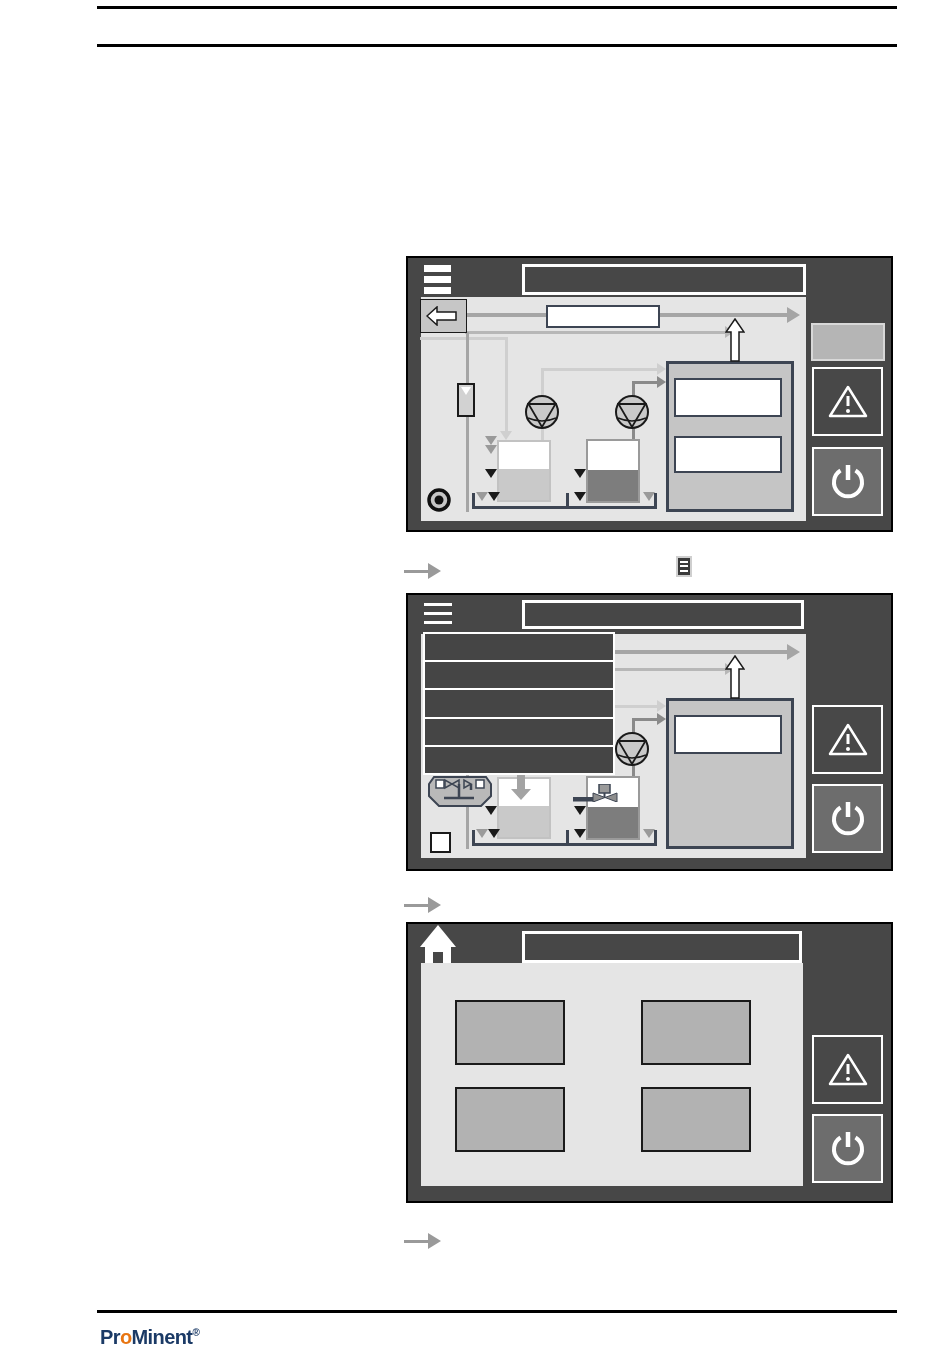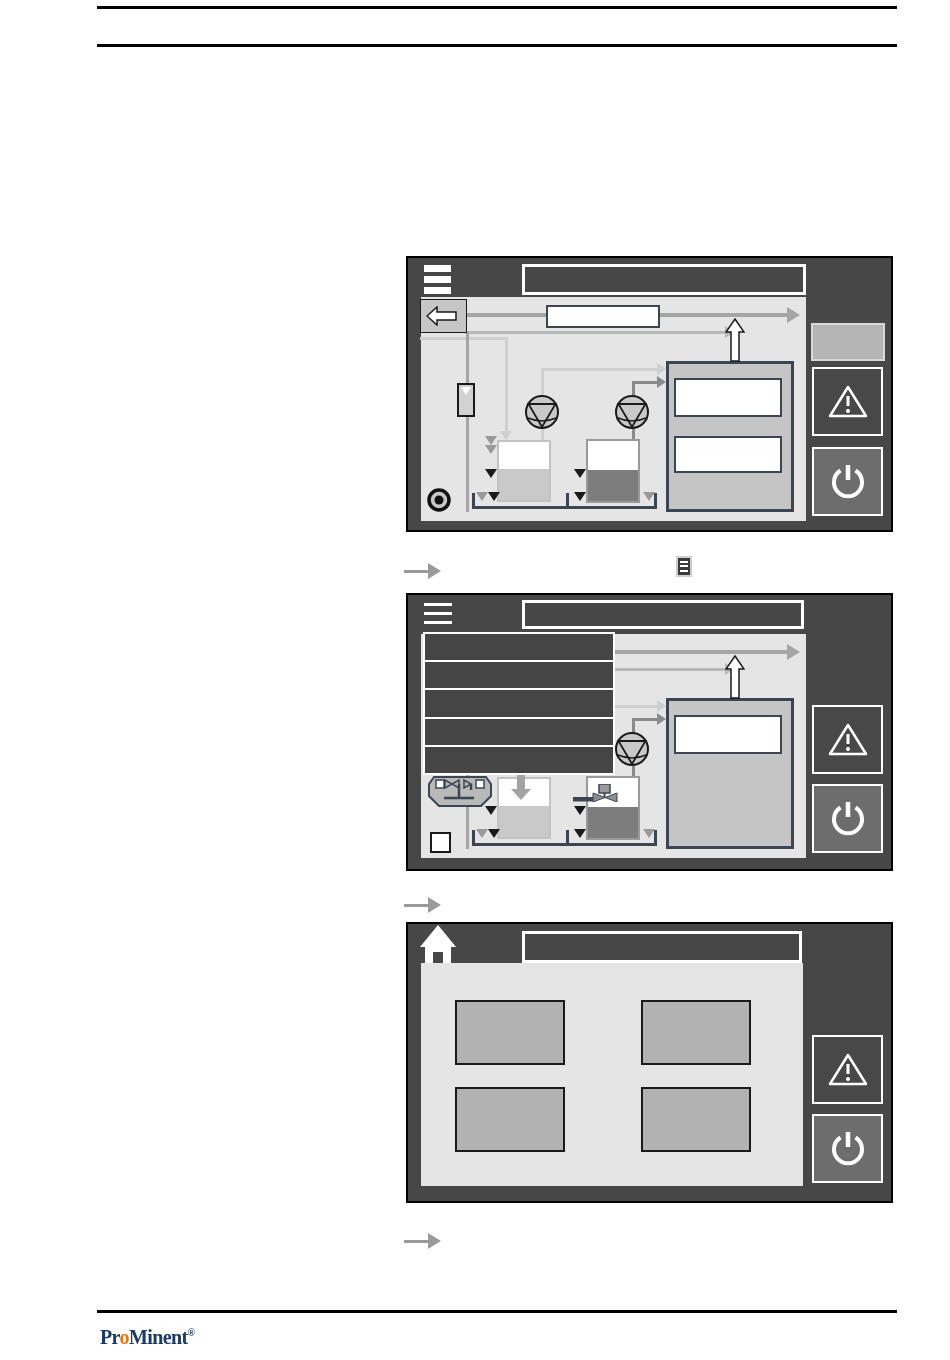--- a/index.html
+++ b/index.html
@@ -4,21 +4,21 @@
 <style>
   :root{
     --panel-bg:#474747; --screen-bg:#e5e5e5; --menu-bg:#454545;
     --pipe:#a5a5a5; --pipe-light:#cfcfcf; --pipe-mid:#8a8a8a; --pipe2:#b7b7b7;
     --outline:#3d4553; --ink:#1a1a1a; --tri-gray:#9a9a9a;
     --btn-gray:#b5b5b5; --btn-gray-border:#d8d8d8; --power-btn:#6d6d6d; --warn-btn:#484848;
     --back-btn:#c6c6c6; --tank-light:#c9c9c9; --tank-dark:#7d7d7d; --tile:#b2b2b2;
     --arrow-gray:#9a9a9a; --logo-navy:#1b3a66; --logo-orange:#e87511; --slate:#4a5564;
   }
   html,body{margin:0;padding:0;background:#fff;font-family:"Liberation Sans",sans-serif;}
-  #page{position:relative;width:920px;height:1360px;background:#fff;overflow:hidden;font-family:Liberation Serif, serif;}
+  #page{position:relative;width:920px;height:1360px;background:#fff;overflow:hidden;}
   .a{position:absolute;}
   .rule{position:absolute;left:97px;width:800px;height:3px;background:#000;}
   .panel{position:absolute;left:406px;width:483px;border:2px solid #000;background:var(--panel-bg);}
   .screen{position:absolute;left:13px;top:39px;width:385px;background:var(--screen-bg);}
   .titlebox{position:absolute;left:114px;border:3px solid #fff;background:var(--panel-bg);}
   .sidebtn{position:absolute;left:404px;width:67px;height:65px;border:2.5px solid #fff;display:flex;align-items:center;justify-content:center;background:var(--warn-btn);}
   .sidebtn.power{background:var(--power-btn);}
   .hbar{width:27px;height:7px;background:#fff;margin-bottom:4px;}
   .hline{width:28px;height:3px;background:#fff;margin-bottom:6px;}
   .td{position:absolute;width:0;height:0;border-left:6px solid transparent;border-right:6px solid transparent;border-top:9px solid var(--ink);}

